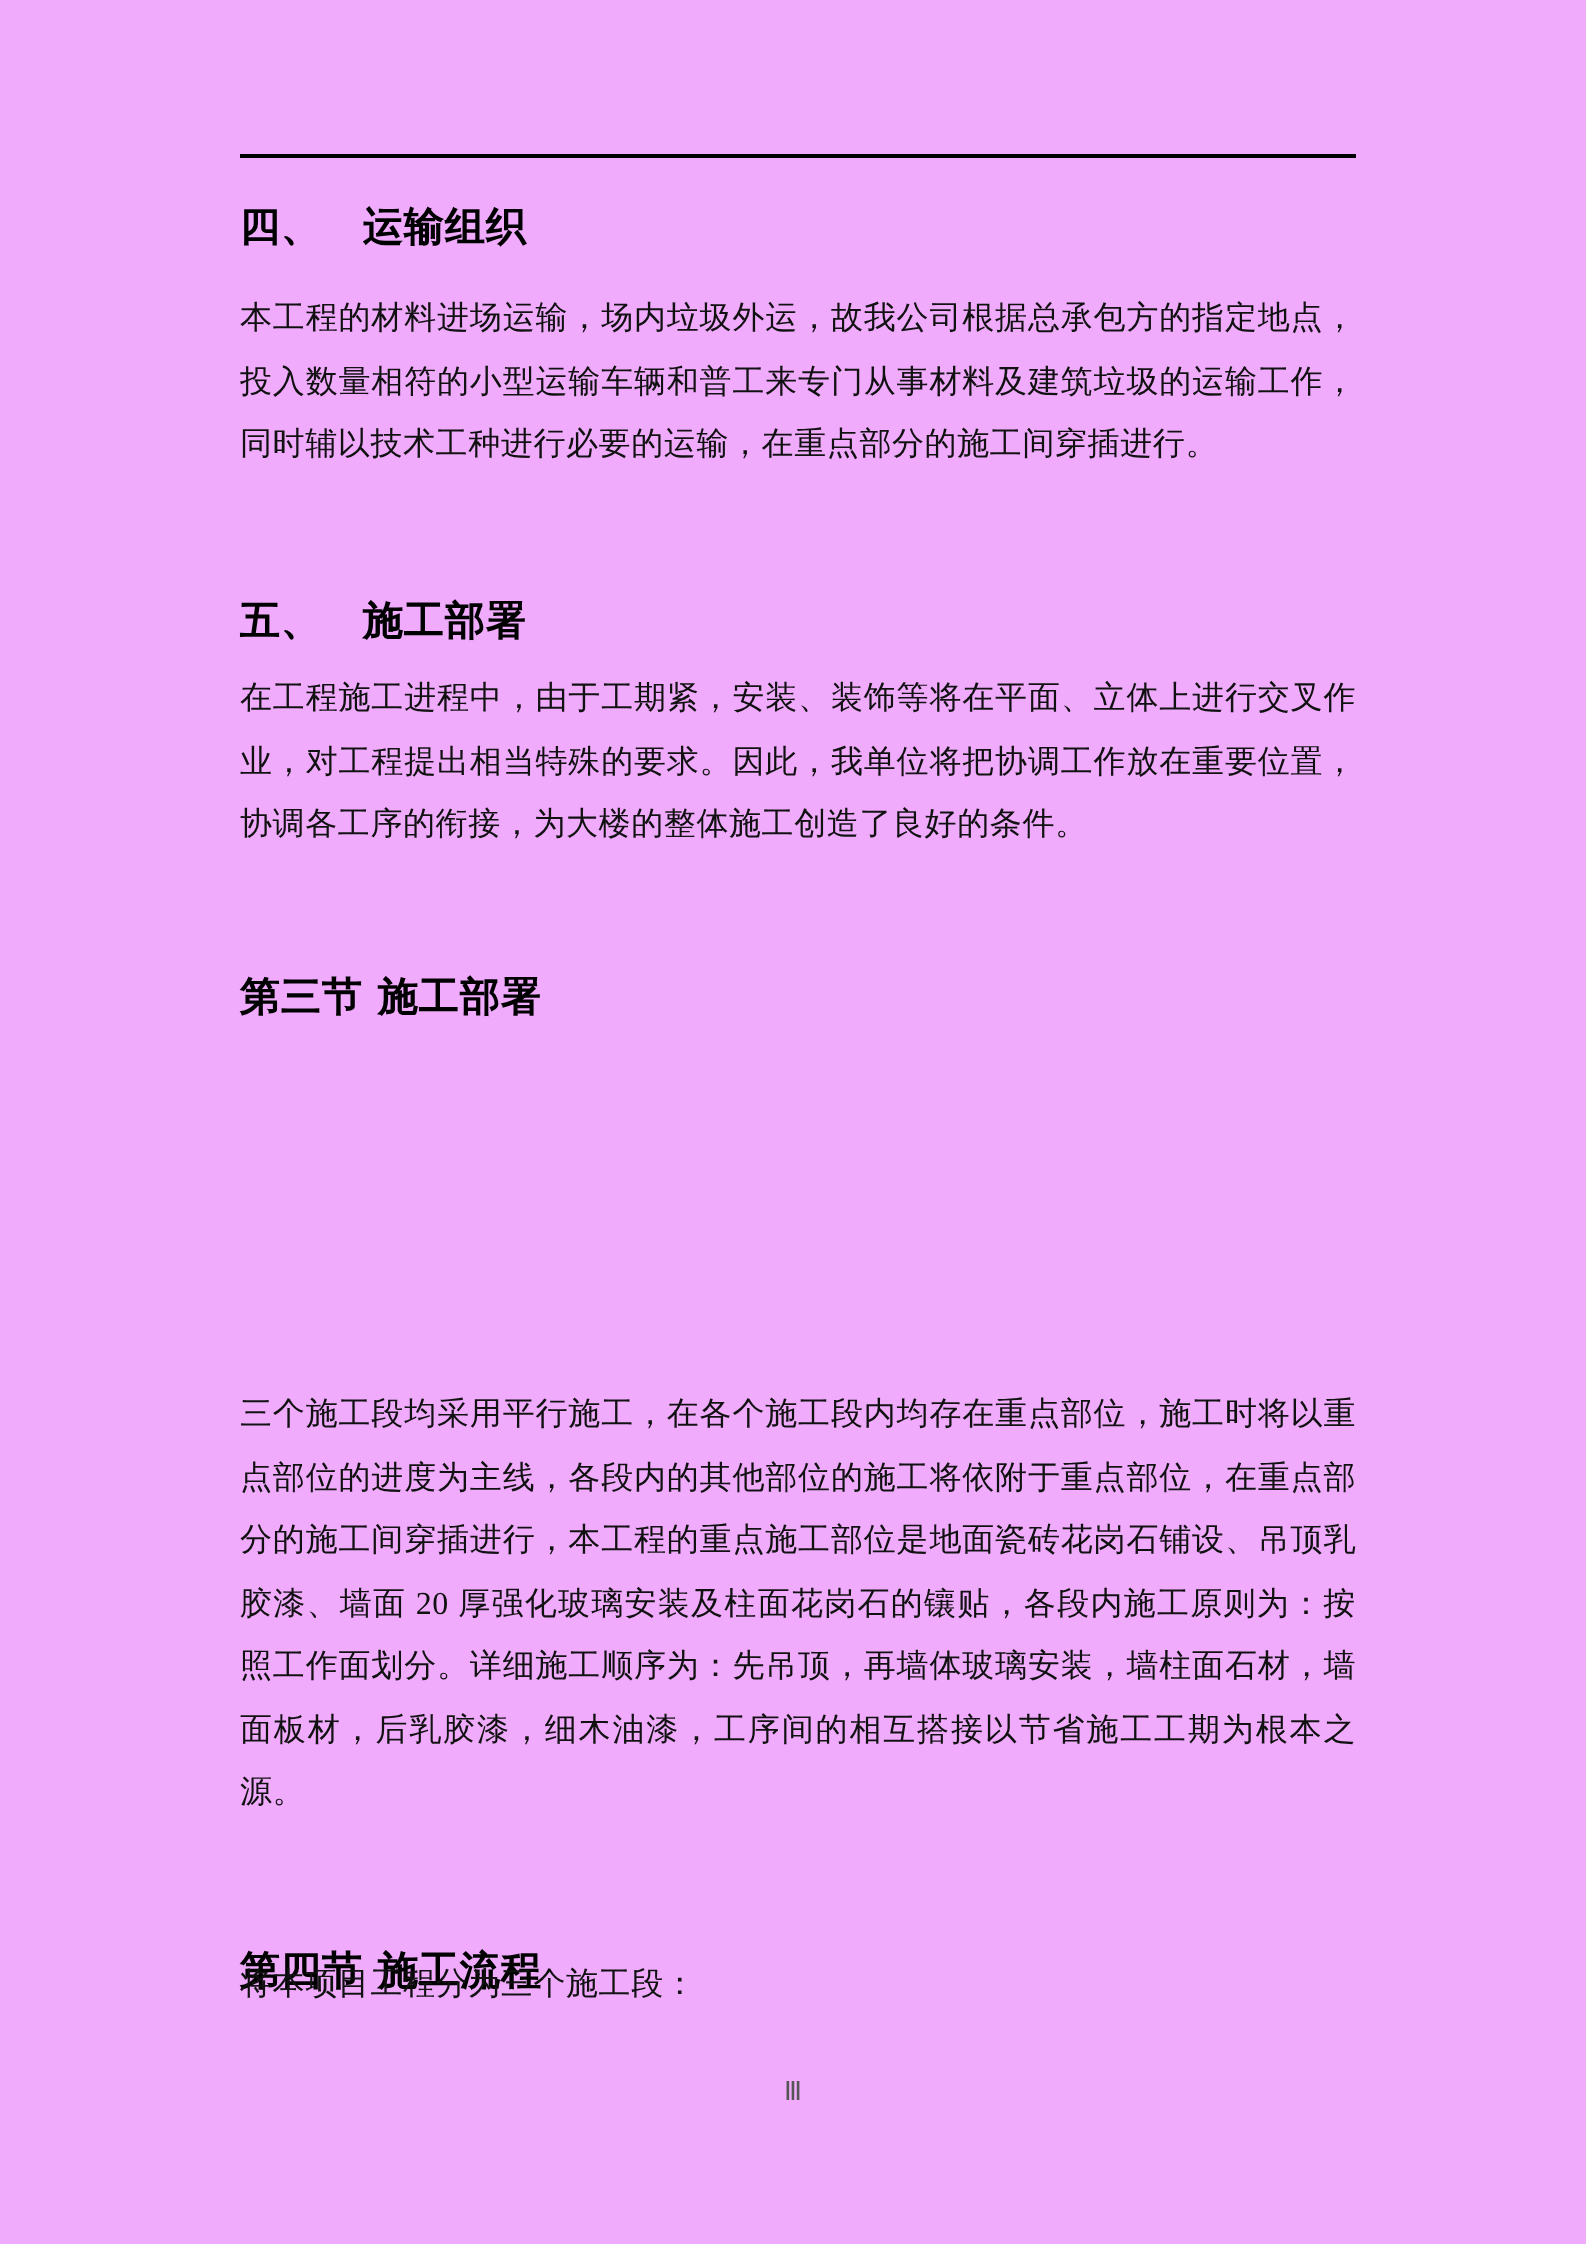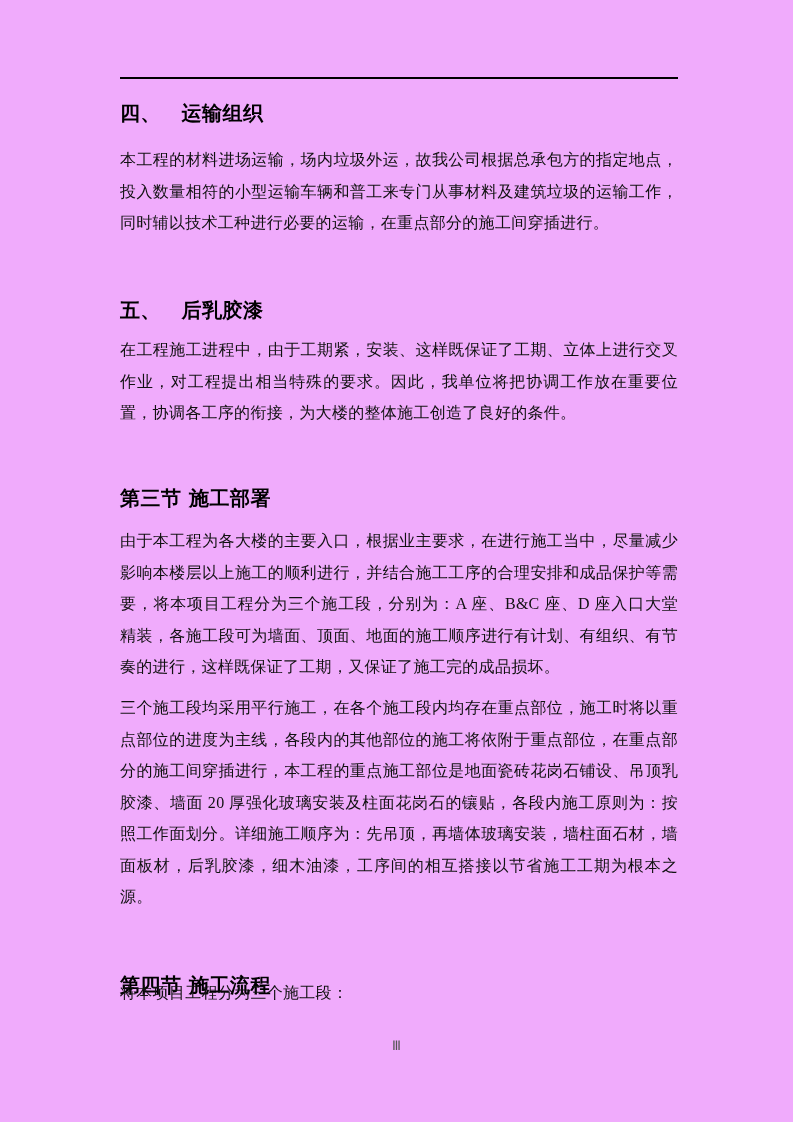--- a/index.html
+++ b/index.html
@@ -68,27 +68,26 @@
 <body>
 
 <div class="page">
 
   <div class="header-rule"></div>
 
   <h2 class="heading sub" style="top:100px">四、　运输组织</h2>
 
   <p class="para" style="top:144px">本工程的材料进场运输，场内垃圾外运，故我公司根据总承包方的指定地点，投入数量相符的小型运输车辆和普工来专门从事材料及建筑垃圾的运输工作，同时辅以技术工种进行必要的运输，在重点部分的施工间穿插进行。</p>
 
-  <h2 class="heading sub" style="top:297px">五、　后乳胶漆</h2>
+  <h2 class="heading sub" style="top:297px">五、　施工部署</h2>
 
-  <p class="para" style="top:334px">在工程施工进程中，由于工期紧，安装、这样既保证了工期、立体上进行交叉作业，对工程提出相当特殊的要求。因此，我单位将把协调工作放在重要位置，协调各工序的衔接，为大楼的整体施工创造了良好的条件。</p>
+  <p class="para" style="top:334px">在工程施工进程中，由于工期紧，安装、装饰等将在平面、立体上进行交叉作业，对工程提出相当特殊的要求。因此，我单位将把协调工作放在重要位置，协调各工序的衔接，为大楼的整体施工创造了良好的条件。</p>
 
   <h2 class="heading sec" style="top:484px">第三节 施工部署</h2>
 
-  <p class="para" style="top:525px">由于本工程为各大楼的主要入口，根据业主要求，在进行施工当中，尽量减少影响本楼层以上施工的顺利进行，并结合施工工序的合理安排和成品保护等需要，将本项目工程分为三个施工段，分别为：A 座、B&amp;C 座、D 座入口大堂精装，各施工段可为墙面、顶面、地面的施工顺序进行有计划、有组织、有节奏的进行，这样既保证了工期，又保证了施工完的成品损坏。</p>
 
   <p class="para" style="top:692px">三个施工段均采用平行施工，在各个施工段内均存在重点部位，施工时将以重点部位的进度为主线，各段内的其他部位的施工将依附于重点部位，在重点部分的施工间穿插进行，本工程的重点施工部位是地面瓷砖花岗石铺设、吊顶乳胶漆、墙面 20 厚强化玻璃安装及柱面花岗石的镶贴，各段内施工原则为：按照工作面划分。详细施工顺序为：先吊顶，再墙体玻璃安装，墙柱面石材，墙面板材，后乳胶漆，细木油漆，工序间的相互搭接以节省施工工期为根本之源。</p>
 
   <h2 class="heading sec" style="top:971px">第四节 施工流程</h2>
 
   <p class="para" style="top:977px">将本项目工程分为三个施工段：</p>
 
   <div class="page-number">Ⅲ</div>
 
 </div>

